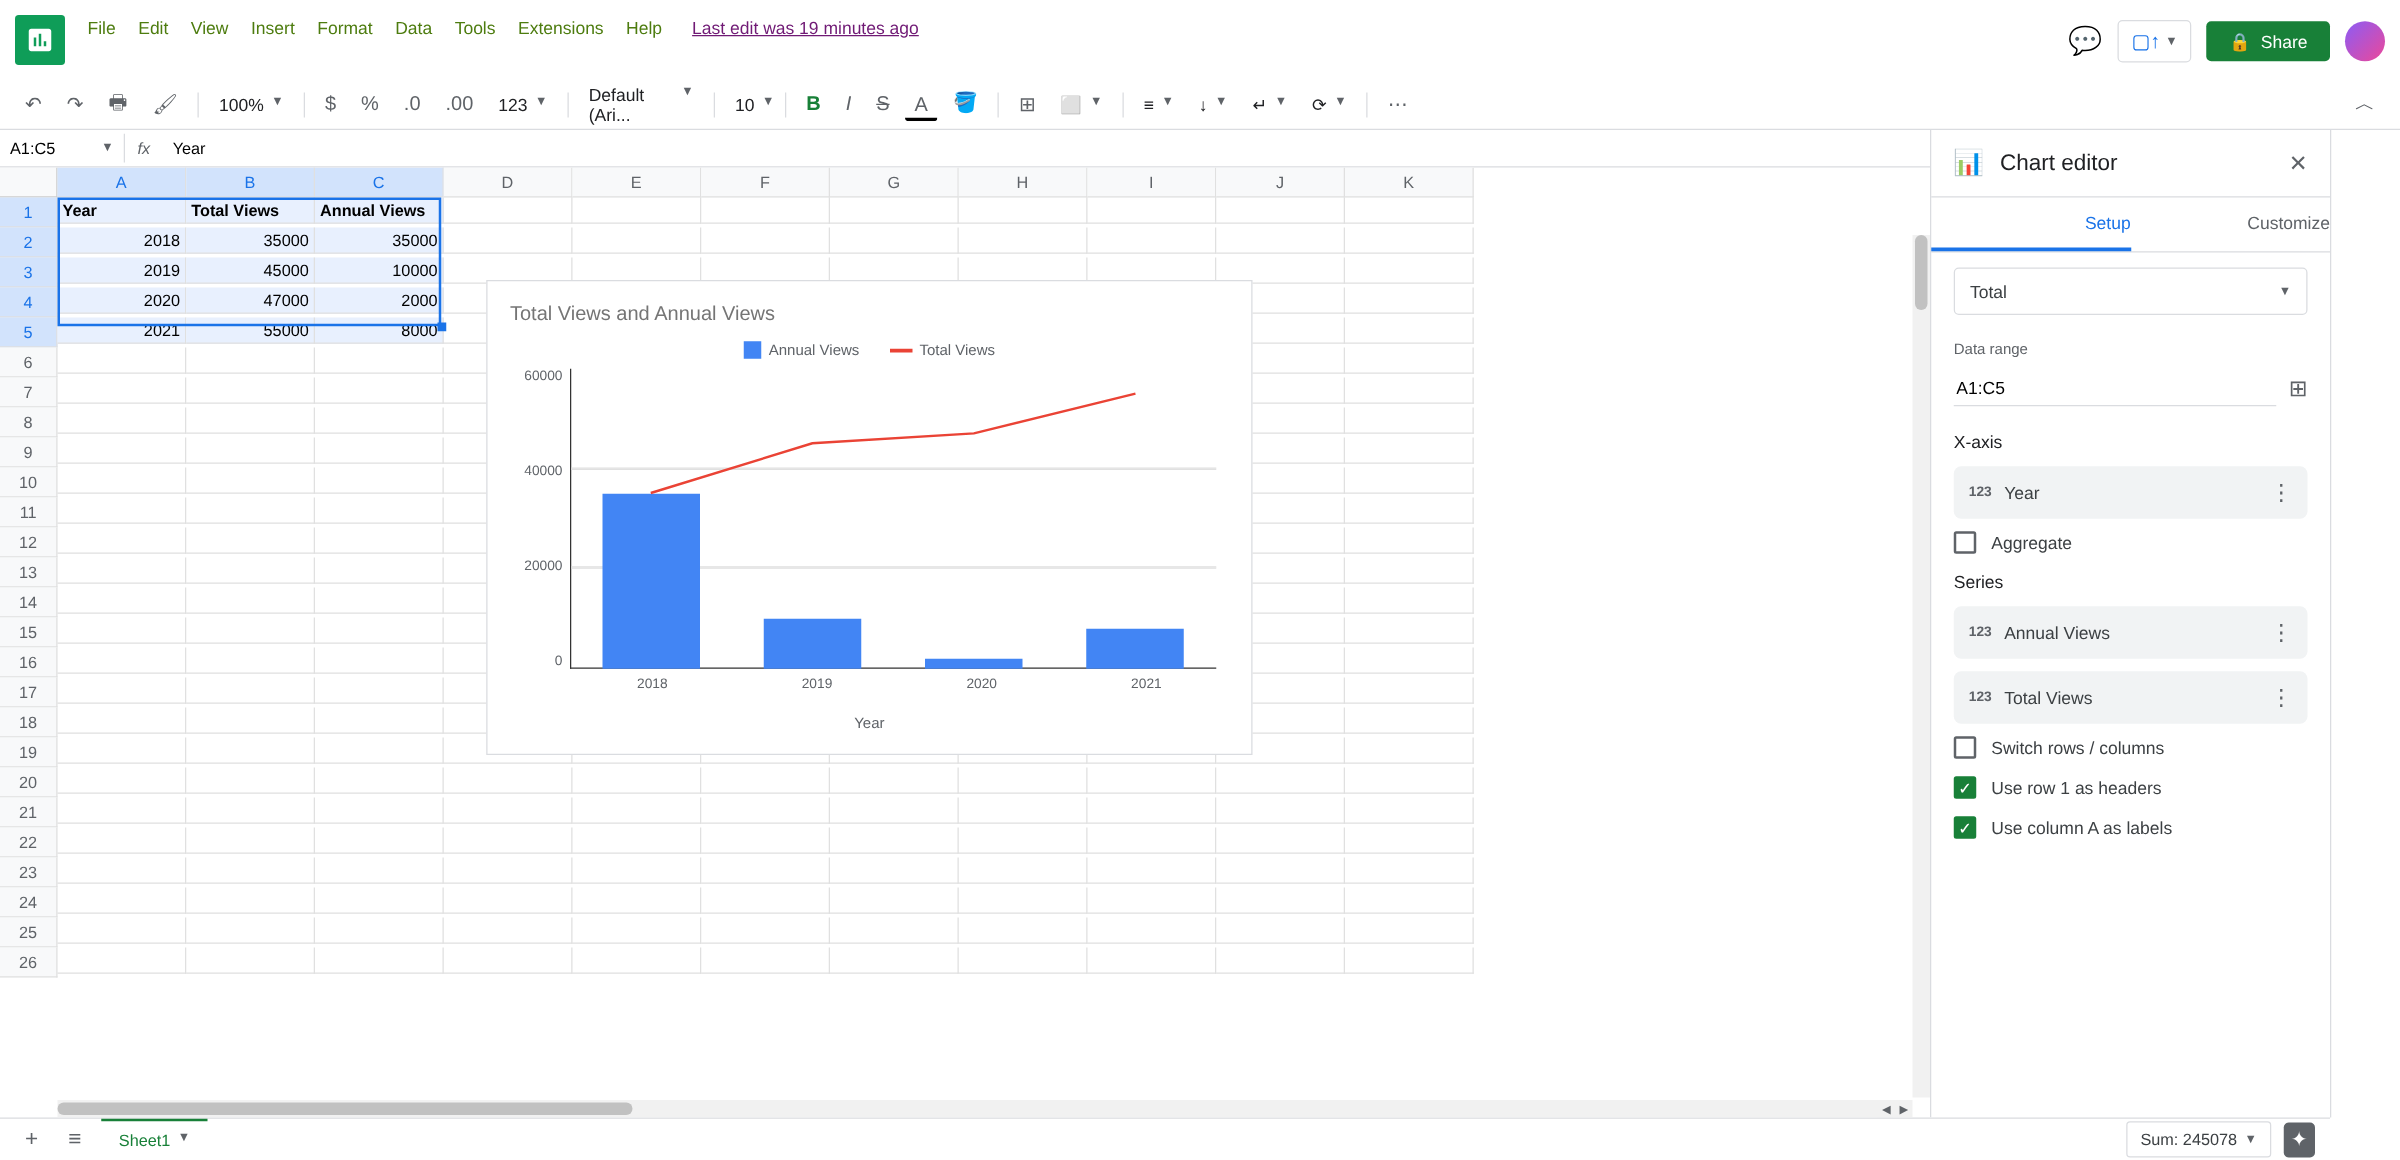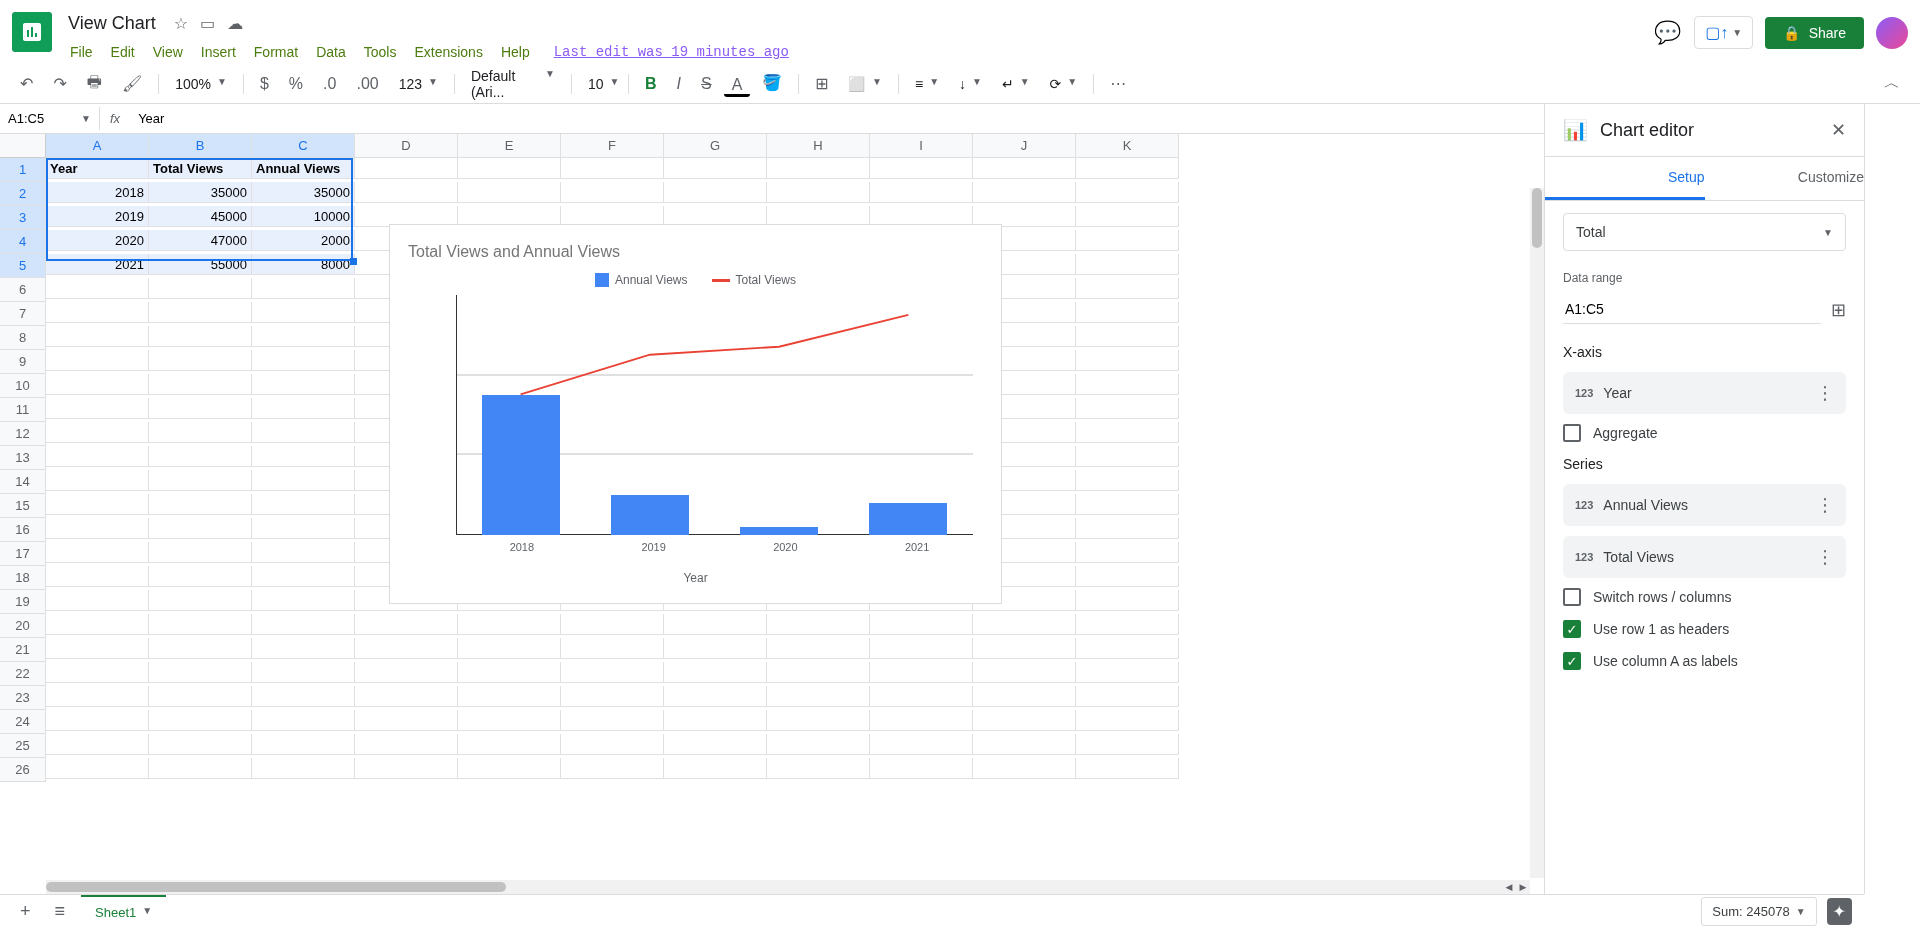--- a/index.html
+++ b/index.html
@@ -6,21 +6,21 @@
 body { width: 1920px; height: 928px; overflow: hidden; background: #fff; position: relative; }
 .header { display: flex; align-items: flex-start; padding: 8px 12px 0; height: 64px; }
 .logo { width: 40px; height: 40px; background: #0f9d58; border-radius: 3px; display: flex; align-items: center; justify-content: center; margin-right: 10px; margin-top: 4px; }
 .logo svg { width: 24px; height: 24px; fill: #fff; }
 .title-area { flex: 1; }
 .title-row { display: flex; align-items: center; gap: 12px; height: 30px; }
 .doc-title { font-size: 18px; color: #202124; padding: 2px 6px; }
 .title-icon { color: #5f6368; cursor: pointer; font-size: 16px; }
 .menu-bar { display: flex; gap: 2px; margin-top: 2px; }
 .menu-item { padding: 4px 8px; font-size: 14px; color: #4d7c0f; cursor: pointer; border-radius: 3px; }
-.last-edit { font-size: 14px; color: #8b5cf6; text-decoration: underline; margin-left: 8px; padding: 4px 6px; font-family: Liberation Mono, monospace; }
+.last-edit { font-size: 14px; color: #701a75; text-decoration: underline; margin-left: 8px; padding: 4px 6px; }
 .header-right { display: flex; align-items: center; gap: 12px; margin-top: 8px; }
 .comment-icon { color: #5f6368; font-size: 22px; cursor: pointer; }
 .present-btn { border: 1px solid #dadce0; border-radius: 4px; padding: 6px 10px; display: flex; align-items: center; gap: 4px; cursor: pointer; color: #1a73e8; }
 .share-btn { background: #188038; color: #fff; border-radius: 4px; padding: 8px 18px; font-size: 14px; font-weight: 500; display: flex; align-items: center; gap: 8px; cursor: pointer; }
 .avatar { width: 32px; height: 32px; border-radius: 50%; background: linear-gradient(135deg, #8b5cf6, #ec4899); }
 .toolbar { display: flex; align-items: center; padding: 4px 12px; border-bottom: 1px solid #dadce0; height: 40px; gap: 4px; }
 .tb-btn { padding: 6px 8px; color: #5f6368; cursor: pointer; font-size: 16px; border-radius: 3px; display: flex; align-items: center; }
 .tb-sep { width: 1px; height: 20px; background: #dadce0; margin: 0 4px; }
 .tb-select { padding: 4px 8px; font-size: 14px; color: #202124; display: flex; align-items: flex-start; gap: 6px; cursor: pointer; }
 .tb-caret { font-size: 10px; color: #5f6368; }
@@ -103,26 +103,20 @@
 </head>
 <body>
 
 <div class="header">
   <div class="logo">
     <svg viewBox="0 0 24 24">
         <path d="M19 3H5c-1.1 0-2 .9-2 2v14c0 1.1.9 2 2 2h14c1.1 0 2-.9 2-2V5c0-1.1-.9-2-2-2zM9 17H7v-7h2v7zm4 0h-2V7h2v10zm4 0h-2v-4h2v4z"></path>
       </svg>
   </div>
   <div class="title-area">
-    <div class="title-row">
-      <div class="doc-title">View Chart</div>
-      <span class="title-icon">☆</span>
-      <span class="title-icon">▭</span>
-      <span class="title-icon">☁</span>
-    </div>
     <div class="menu-bar">
       <span class="menu-item">File</span>
       <span class="menu-item">Edit</span>
       <span class="menu-item">View</span>
       <span class="menu-item">Insert</span>
       <span class="menu-item">Format</span>
       <span class="menu-item">Data</span>
       <span class="menu-item">Tools</span>
       <span class="menu-item">Extensions</span>
       <span class="menu-item">Help</span>
@@ -540,20 +534,26 @@
           <div class="legend-item">
               <div class="legend-swatch" style="background:#4285f4"></div>
               <span>Annual Views</span>
             </div>
           <div class="legend-item">
               <div class="legend-line" style="background:#ea4335"></div>
               <span>Total Views</span>
             </div>
         </div>
         <div class="chart-plot" id="chart-plot">
+          <div class="y-axis" id="y-axis">
+              <div class="y-tick">60000</div>
+              <div class="y-tick">40000</div>
+              <div class="y-tick">20000</div>
+              <div class="y-tick">0</div>
+            </div>
           <div class="plot-grid" id="plot-grid">
               <div class="grid-line" style="top: 33.3333%;"></div>
               <div class="grid-line" style="top: 66.6667%;"></div>
               <div class="grid-line" style="bottom: 33.3333%;"></div>
               <div class="grid-line" style="bottom: 66.6667%;"></div>
             </div>
           <div class="bars" id="bars">
               <div class="bar" style="height: 58.3333%;"></div>
               <div class="bar" style="height: 16.6667%;"></div>
               <div class="bar" style="height: 3.33333%;"></div>

